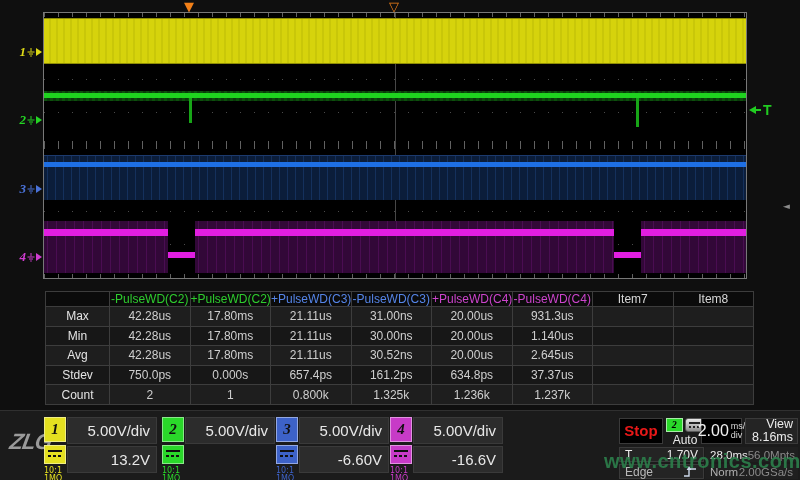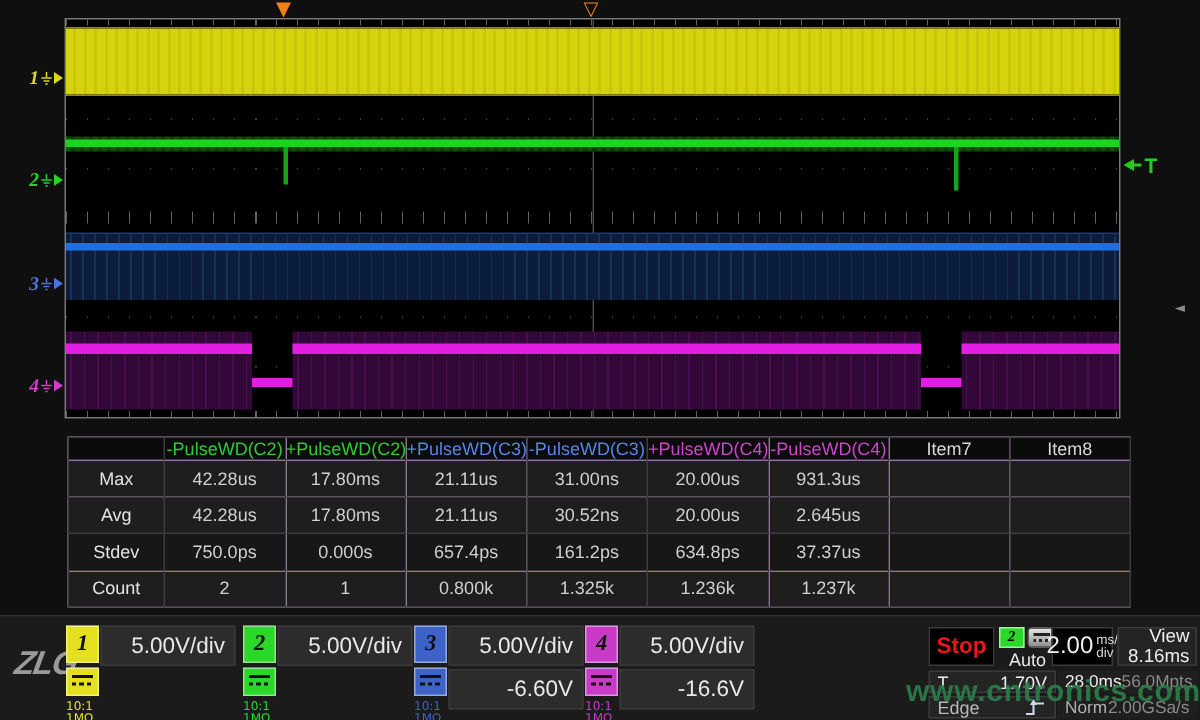--- a/index.html
+++ b/index.html
@@ -233,20 +233,31 @@
             <td class="rowlab">Max</td>
             <td>42.28us</td>
             <td>17.80ms</td>
             <td>21.11us</td>
             <td>31.00ns</td>
             <td>20.00us</td>
             <td>931.3us</td>
             <td></td>
             <td></td>
           </tr>
+          <tr class="odd">
+            <td class="rowlab">Min</td>
+            <td>42.28us</td>
+            <td>17.80ms</td>
+            <td>21.11us</td>
+            <td>30.00ns</td>
+            <td>20.00us</td>
+            <td>1.140us</td>
+            <td></td>
+            <td></td>
+          </tr>
           <tr class="even">
             <td class="rowlab">Avg</td>
             <td>42.28us</td>
             <td>17.80ms</td>
             <td>21.11us</td>
             <td>30.52ns</td>
             <td>20.00us</td>
             <td>2.645us</td>
             <td></td>
             <td></td>
@@ -284,20 +295,21 @@
       <div class="badge-col">
         <div class="num">1</div>
         <div class="coup">
             <i class="l1"></i>
             <i class="l2"></i>
           </div>
         <div class="probe"><span>10:1</span><br><span>1MΩ</span></div>
       </div>
       <div class="chinfo">
         <div>5.00V/div</div>
+        <div>13.2V</div>
       </div>
     </div>
     <div class="chblock b2" style="left:162px;">
       <div class="badge-col">
         <div class="num">2</div>
         <div class="coup">
             <i class="l1"></i>
             <i class="l2"></i>
           </div>
         <div class="probe"><span>10:1</span><br><span>1MΩ</span></div>

